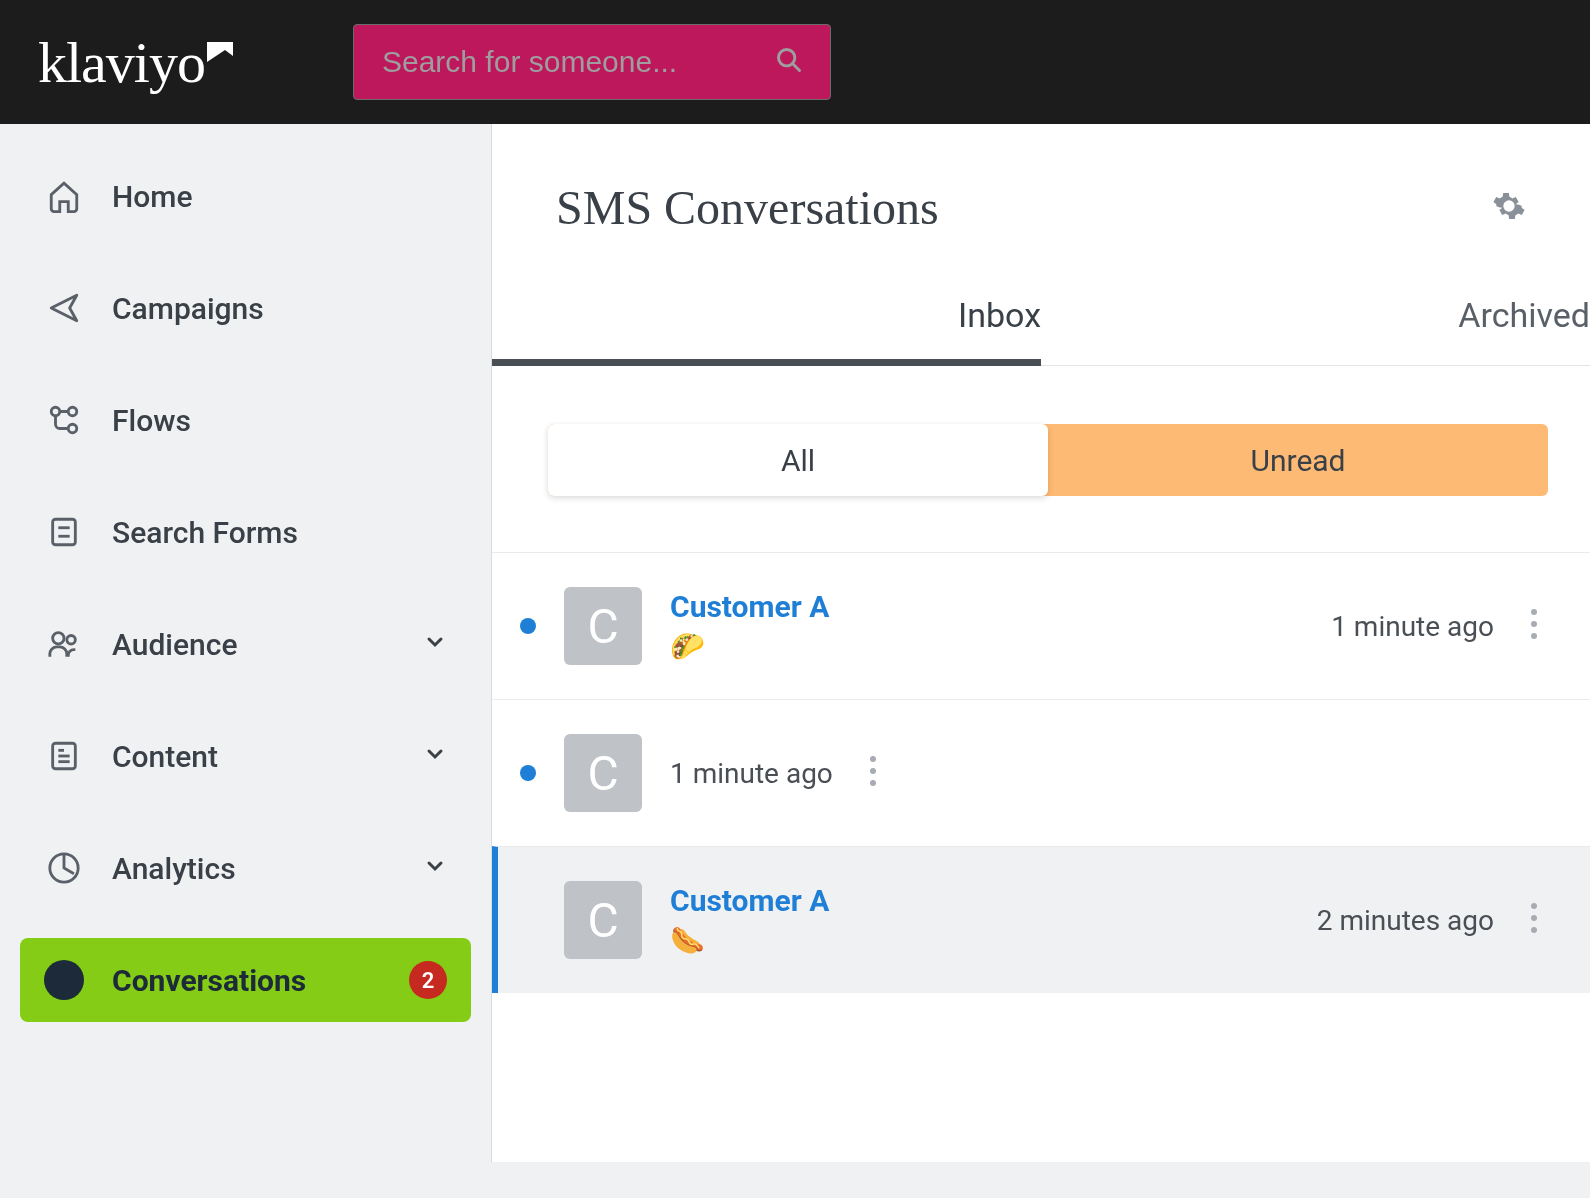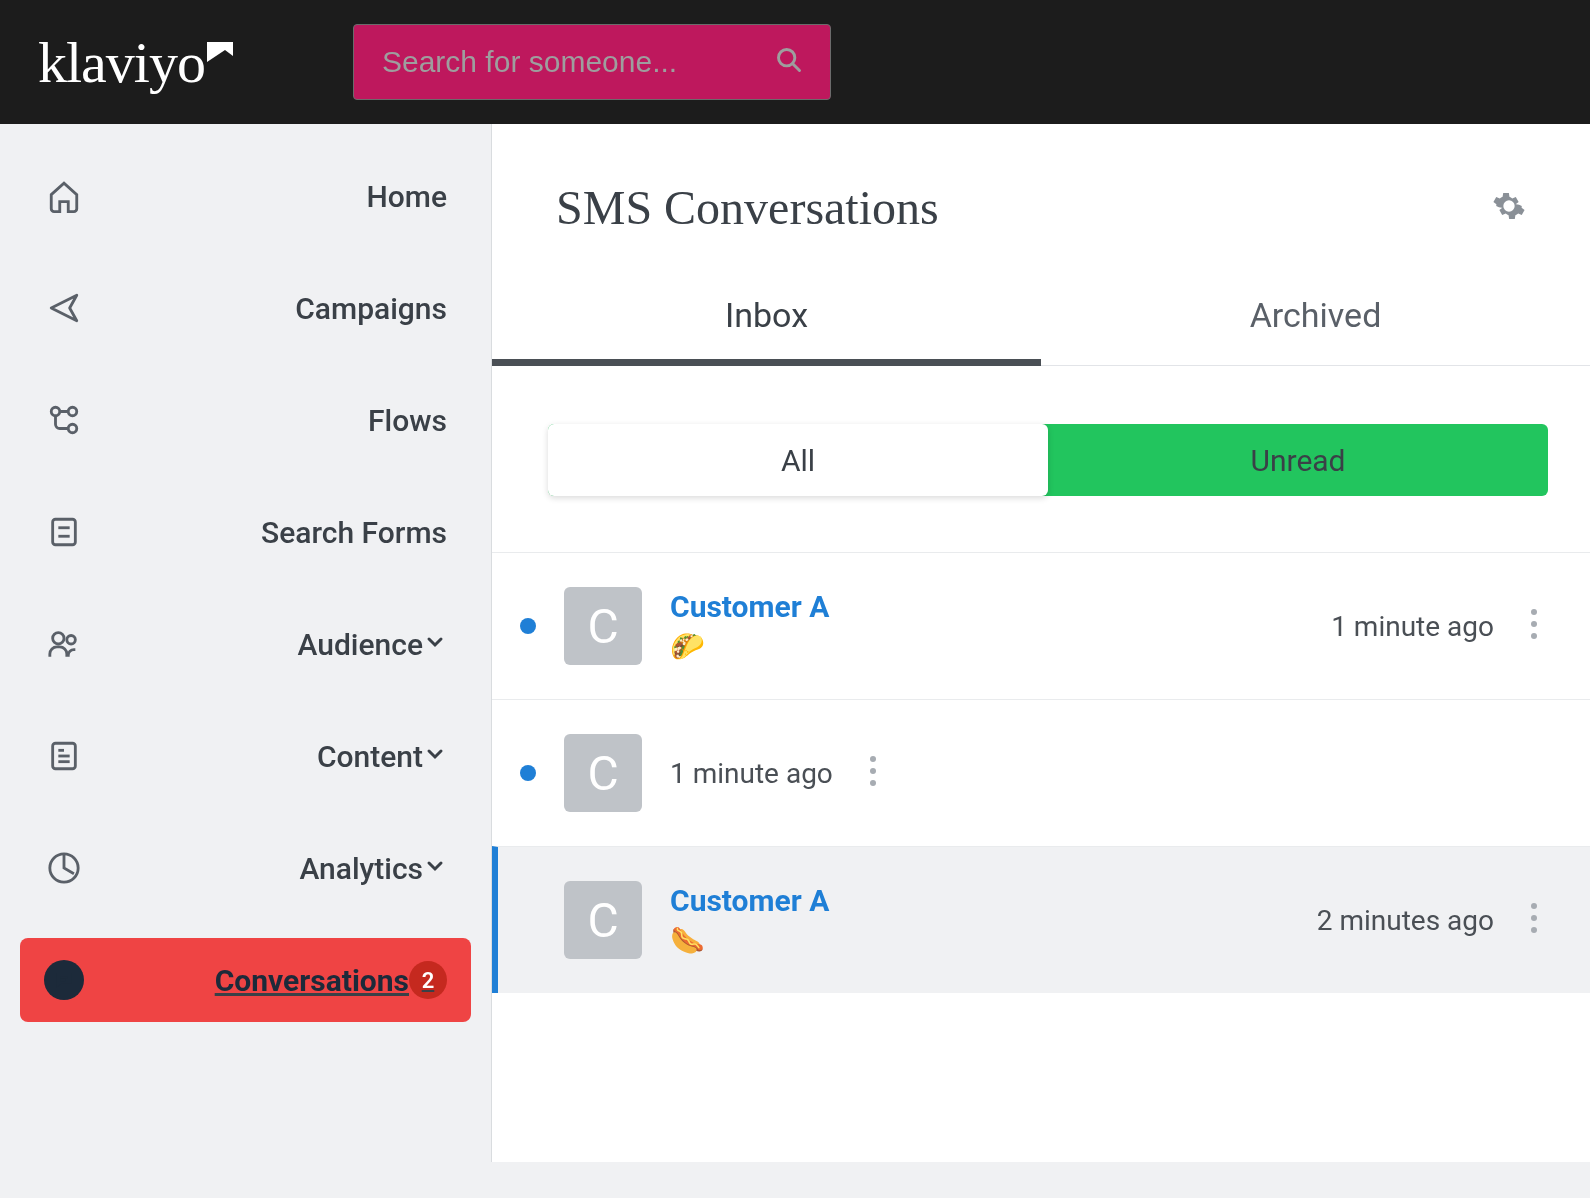--- a/index.html
+++ b/index.html
@@ -68,47 +68,46 @@
   }
   .sidebar {
     width: 492px;
     background: #f0f1f3;
     padding: 30px 20px 0 20px;
     border-right: 1px solid #d9dcdf;
   }
   .nav-item {
     display: flex;
     align-items: center;
+    gap: 28px;
     padding: 22px 24px;
     border-radius: 8px;
     cursor: pointer;
     margin-bottom: 28px;
-    text-align: right;
   }
   .nav-item .nav-icon {
     width: 40px;
     height: 40px;
     display: flex;
     align-items: center;
     justify-content: center;
     color: #5a6068;
     flex-shrink: 0;
   }
   .nav-item .nav-label {
     font-size: 30px;
     color: #3a4047;
     font-weight: 500;
     flex: 1;
   }
   .nav-item .chev {
     color: #3a4047;
   }
   .nav-item.active {
-    background: #ef4444;
-    text-decoration: underline;
+    background: #84cc16;
   }
   .nav-item.active .nav-label {
     font-weight: 700;
     color: #1c2a3a;
   }
   .nav-item.active .nav-icon { color: #1c2a3a; }
   .nav-icon.filled-circle {
     background: #1c2a3a;
     border-radius: 50%;
     color: #fff;
@@ -153,21 +152,21 @@
     cursor: pointer;
   }
 
   .tabs-main {
     display: flex;
     margin-top: 60px;
     border-bottom: 1px solid #e2e4e8;
   }
   .tab-main {
     flex: 1;
-    text-align: center;
+    text-align: right;
     font-size: 34px;
     color: #5a6068;
     padding: 0 0 30px 0;
     cursor: pointer;
     position: relative;
   }
   .tab-main.active {
     color: #3a4047;
   }
   .tab-main.active::after {
@@ -176,21 +175,21 @@
     left: 0; right: 0; bottom: -1px;
     height: 7px;
     background: #4a4f55;
   }
 
   .filter-wrap {
     padding: 58px 42px 0 56px;
   }
   .filter-seg {
     display: flex;
-    background: #22c55e;
+    background: #fdba74;
     border-radius: 6px;
     height: 72px;
   }
   .filter-btn {
     flex: 1;
     display: flex;
     align-items: center;
     justify-content: center;
     font-size: 30px;
     color: #3a4047;

